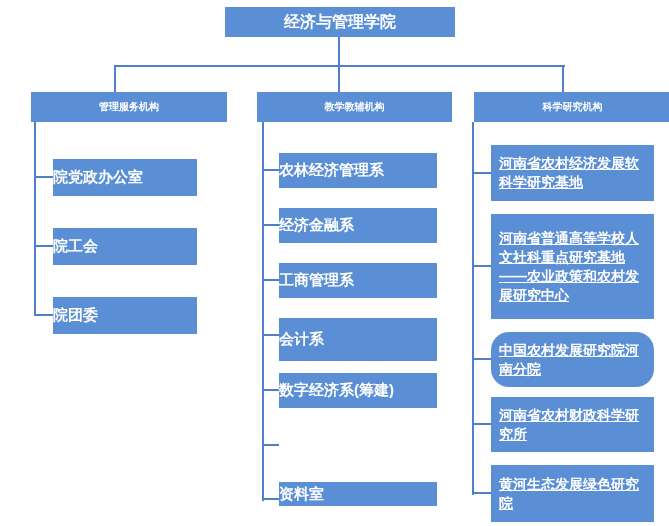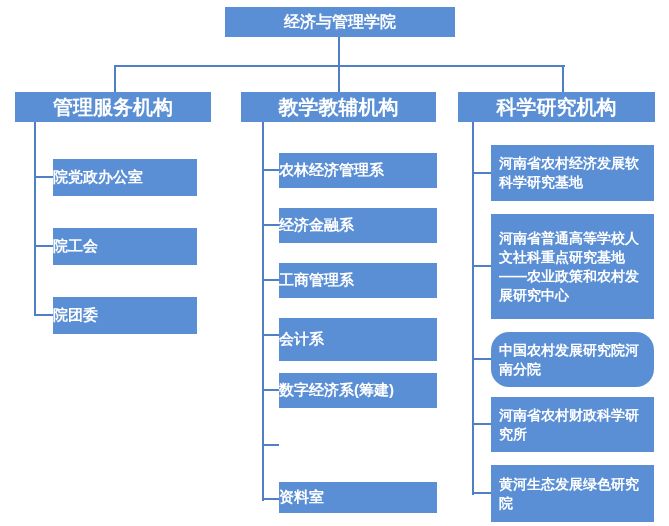--- a/index.html
+++ b/index.html
@@ -21,30 +21,31 @@
   .node {
     position: absolute;
     background: var(--box-fill);
     color: var(--text);
     font-weight: bold;
     display: flex;
     align-items: center;
   }
   .centered { justify-content: center; text-align: center; }
   .title-node { font-size: 16px; font-family: Liberation Mono, monospace; }
-  .header-node { font-size: 20px; }
+  .header-node { font-size: 10px; margin-left: 16px; }
   .child-node {
     font-size: 15px;
     justify-content: flex-start;
     padding-right: 4px;
   }
   .child-node.small {
     font-size: 14px;
     line-height: 19px;
     padding-left: 8px;
+    text-decoration: underline;
   }
   .line {
     position: absolute;
     background: var(--line);
   }
 </style>
 </head>
 <body>
 
 <div class="canvas">
@@ -77,21 +78,21 @@
   <div class="line" style="left:262px; top:334px; width:17px; height:2px;"></div>
   <div class="line" style="left:262px; top:389px; width:17px; height:2px;"></div>
   <div class="line" style="left:262px; top:444px; width:17px; height:2px;"></div>
   <div class="line" style="left:262px; top:498px; width:17px; height:2px;"></div>
 
   <div class="node child-node" style="left:279px; top:153px; width:158px; height:35px;">农林经济管理系</div>
   <div class="node child-node" style="left:279px; top:208px; width:158px; height:35px;">经济金融系</div>
   <div class="node child-node" style="left:279px; top:263px; width:158px; height:35px;">工商管理系</div>
   <div class="node child-node" style="left:279px; top:318px; width:158px; height:43px;">会计系</div>
   <div class="node child-node" style="left:279px; top:373px; width:158px; height:35px;">数字经济系(筹建)</div>
-  <div class="node child-node" style="left:279px; top:482px; width:158px; height:31px;">资料室</div>
+  <div class="node child-node" style="left:279px; top:482px; width:158px; height:24px;">资料室</div>
 
   <div class="line" style="left:472px; top:122px; width:2px; height:373px;"></div>
   <div class="line" style="left:472px; top:172px; width:19px; height:2px;"></div>
   <div class="line" style="left:472px; top:265px; width:19px; height:2px;"></div>
   <div class="line" style="left:472px; top:358px; width:19px; height:2px;"></div>
   <div class="line" style="left:472px; top:423px; width:19px; height:2px;"></div>
   <div class="line" style="left:472px; top:492px; width:19px; height:2px;"></div>
 
   <div class="node child-node small" style="left:491px; top:145px; width:163px; height:56px;">河南省农村经济发展软科学研究基地</div>
   <div class="node child-node small" style="left:491px; top:214px; width:163px; height:105px;">河南省普通高等学校人文社科重点研究基地——农业政策和农村发展研究中心</div>

